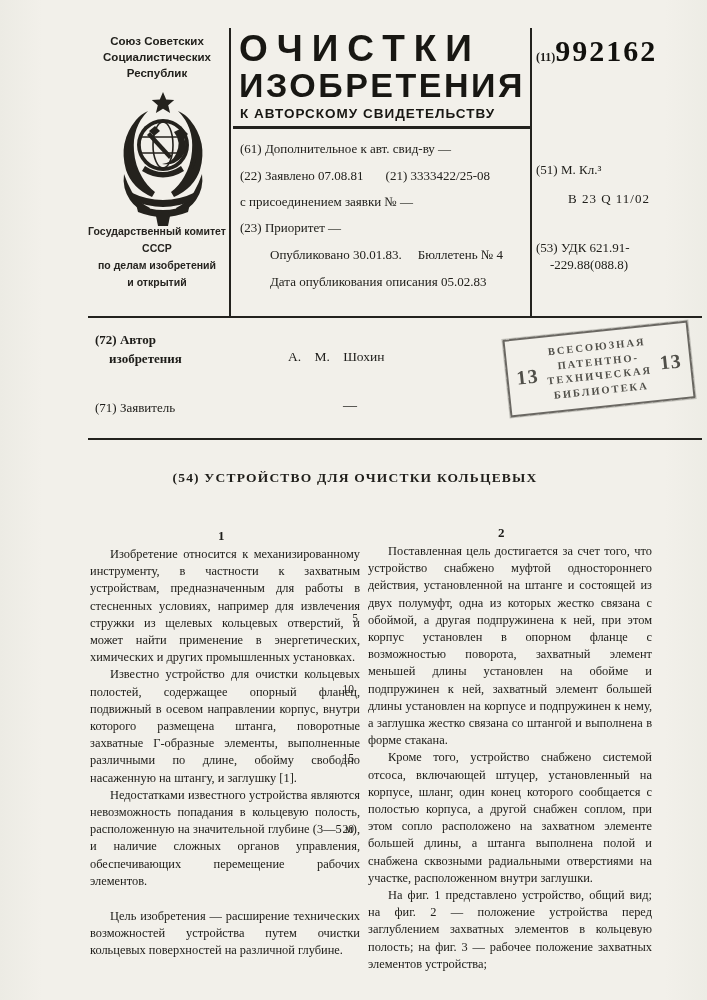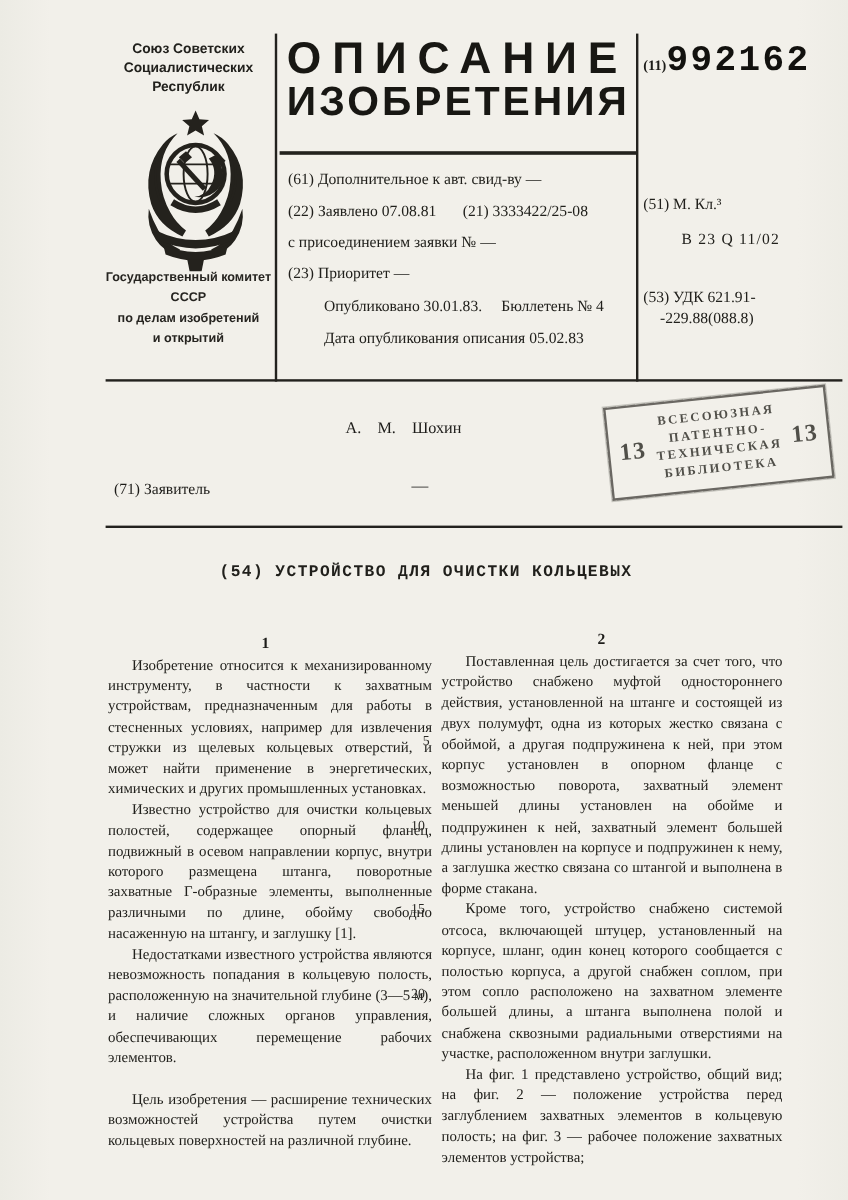--- a/index.html
+++ b/index.html
@@ -52,21 +52,21 @@
     left: 240px; top: 106px; width: 288px;
     font-family: "Liberation Sans", sans-serif;
     font-weight: bold; font-size: 13.5px; letter-spacing: 1px;
     color: #181713; white-space: nowrap;
   }
   .subtype-rule { left: 233px; top: 126px; width: 297px; height: 3px; background: #23221e; }
 
   .pub-number { left: 536px; top: 34px; white-space: nowrap; }
   .pub-number .code { font-size: 12px; font-weight: bold; letter-spacing: 0; }
   .pub-number .num {
-    font-family: Liberation Mono, monospace;
+    font-family: Liberation Serif, serif;
     font-weight: bold; font-size: 30px; letter-spacing: 2px; color: #12110e;
   }
 
   
   .biblio { left: 240px; top: 141px; width: 285px; font-size: 13px; color: #21201c; }
   .biblio .row { position: absolute; white-space: nowrap; }
   .b-r1 { left: 0; top: 0; }
   .b-r2 { left: 0; top: 27px; }
   .b-r2 .gap { display: inline-block; width: 22px; }
   .b-r3 { left: 0; top: 53px; }
@@ -106,21 +106,21 @@
   .stamp .side-num { font-size: 20px; font-weight: bold; letter-spacing: 1px; }
   .stamp .stamp-lines { text-align: center; flex: 1; }
   .stamp .stamp-lines div {
     font-size: 10.5px; font-weight: bold; letter-spacing: 2px; line-height: 14.5px;
   }
 
   
   .inv-title {
     left: 120px; top: 470px; width: 470px;
     text-align: center; font-size: 13.5px; font-weight: bold;
-    letter-spacing: 1.2px; line-height: 16px; color: #201f1b; font-family: Liberation Mono, monospace;
+    letter-spacing: 1.2px; line-height: 16px; color: #201f1b;
   }
 
   
   .col-num { font-size: 13px; font-weight: bold; }
   .col-num-1 { left: 218px; top: 528px; }
   .col-num-2 { left: 498px; top: 525px; }
   .col {
     font-size: 12.4px; line-height: 17.2px; text-align: justify;
     color: #21201c;
   }
@@ -188,22 +188,23 @@
   <div class="abs committee">
     <div>Государственный комитет</div>
     <div>СССР</div>
     <div>по делам изобретений</div>
     <div>и открытий</div>
   </div>
 
   <div class="abs vline vline1"></div>
   <div class="abs vline vline2"></div>
 
-  <div class="abs doc-type1">ОПИСАНИЕ</div>
+  <div class="abs doc-type1">ОЧИСТКИ</div>
   <div class="abs doc-type2">ИЗОБРЕТЕНИЯ</div>
+  <div class="abs doc-subtype">К АВТОРСКОМУ СВИДЕТЕЛЬСТВУ</div>
   <div class="abs subtype-rule"></div>
 
   <div class="abs pub-number">
     <span class="code">(11)</span><span class="num">992162</span>
   </div>
 
   <div class="abs biblio">
     <div class="row b-r1">(61) Дополнительное к авт. свид-ву —</div>
     <div class="row b-r2">
       <span>(22) Заявлено 07.08.81</span><span class="gap"></span><span>(21) 3333422/25-08</span>
@@ -218,20 +219,24 @@
 
   <div class="abs classif">
     <div class="c-r1">(51) М. Кл.³</div>
     <div class="c-r2">В 23 Q 11/02</div>
     <div class="c-r3">(53) УДК 621.91-</div>
     <div class="c-r4">-229.88(088.8)</div>
   </div>
 
   <div class="abs hrule hrule1"></div>
 
+  <div class="abs author-label">
+    <div>(72) Автор</div>
+    <div style="padding-left:14px">изобретения</div>
+  </div>
   <div class="abs author-name">А. М. Шохин</div>
 
   <div class="abs stamp">
     <span class="side-num">13</span>
     <span class="stamp-lines">
       <div>ВСЕСОЮЗНАЯ</div>
       <div>ПАТЕНТНО-</div>
       <div>ТЕХНИЧЕСКАЯ</div>
       <div>БИБЛИОТЕКА</div>
     </span>

